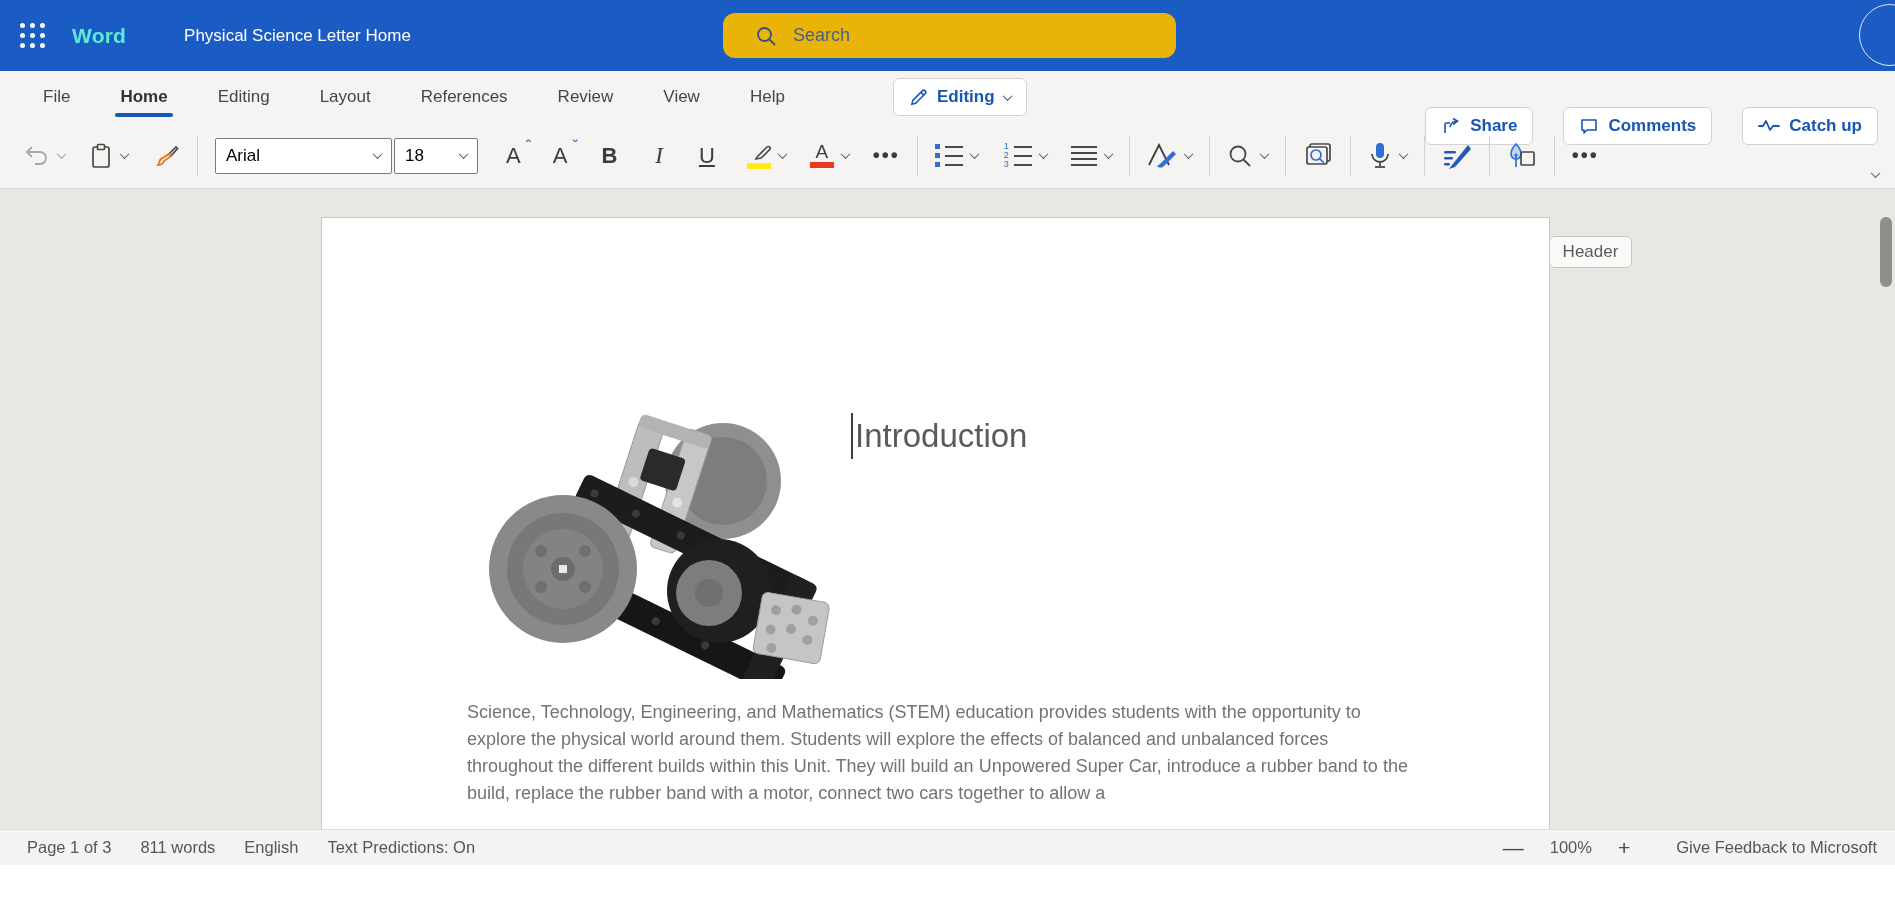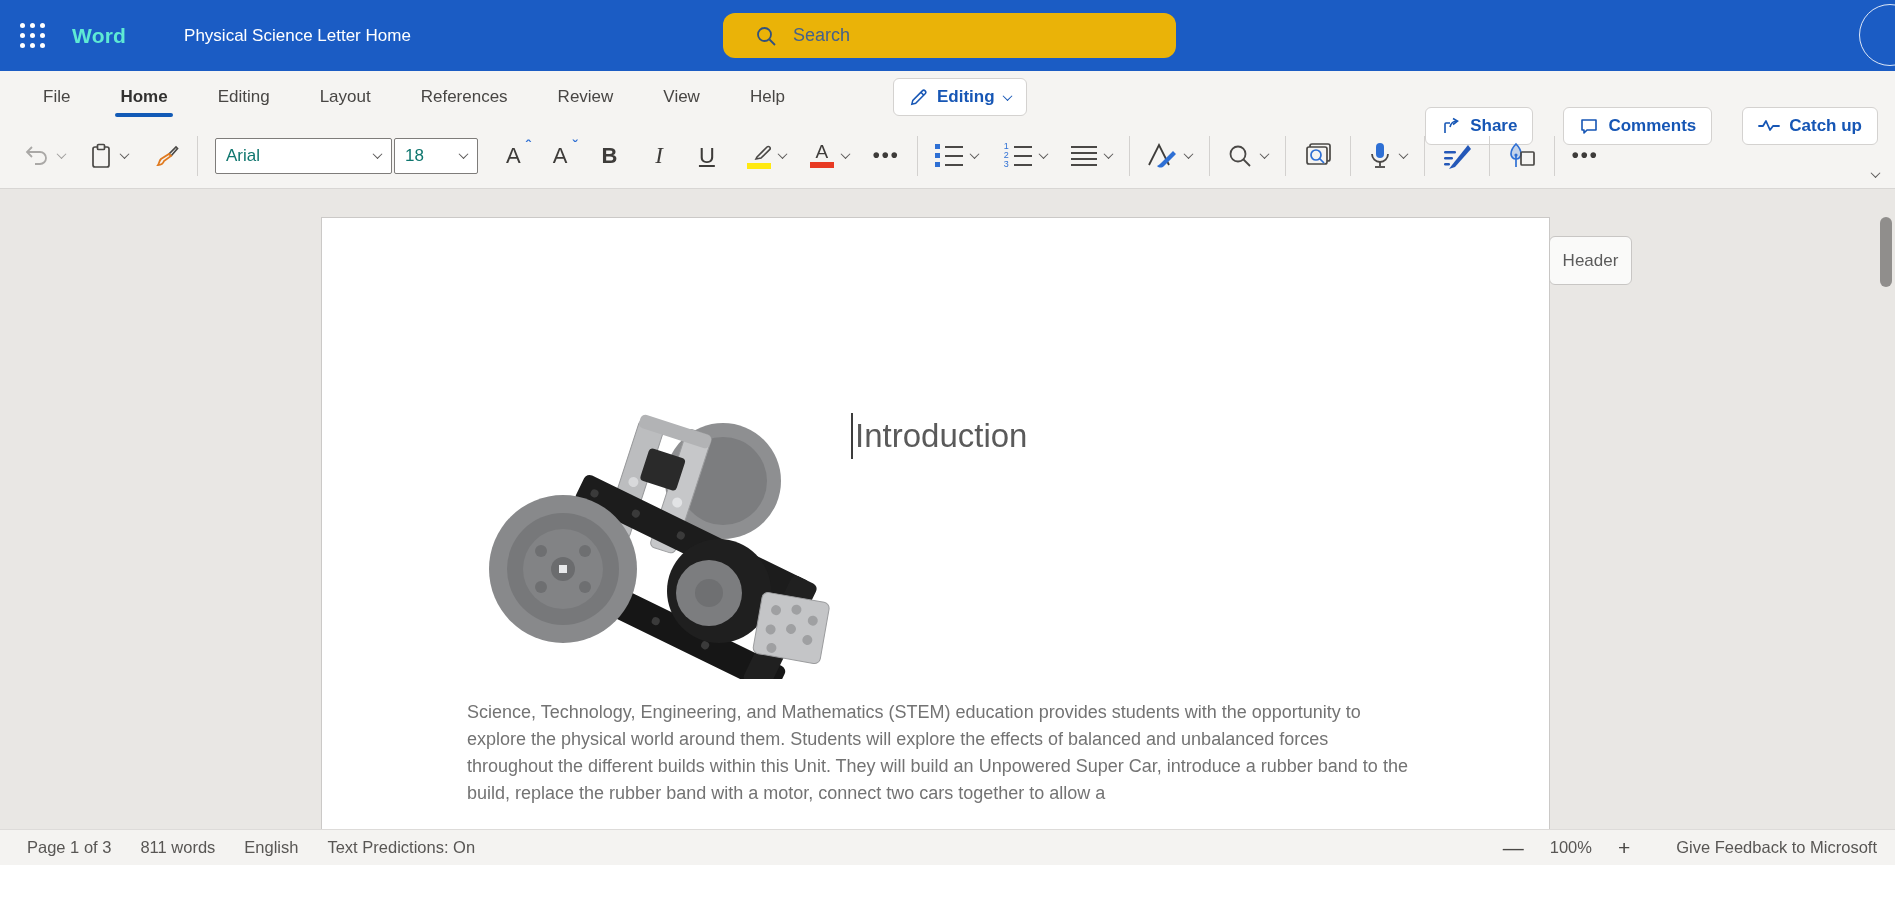--- a/index.html
+++ b/index.html
@@ -29,21 +29,21 @@
   .editing-btn { position:absolute; left:893px; top:7px; }
   .right-actions { position:absolute; right:17px; top:7px; display:flex; gap:30px;margin-top:29px; }
   .chv { display:inline-block; width:7px; height:7px; border-right:1.7px solid #5a5857; border-bottom:1.7px solid #5a5857; transform:rotate(45deg) translate(-1px,-1px); }
   .chv.blue { border-color:#1656b5; }
 
   
   .ribbon { position:relative; height:65px; display:flex; align-items:center; padding-left:24px; }
   .ricon { display:inline-flex; align-items:center; cursor:pointer; color:#3e3c3a; }
   .ricon .chv { margin-left:8px; }
   .rdiv { width:1px; height:40px; background:#d3d1cf; margin:0 17px; flex:0 0 auto; }
-  .combo { background:#fff; border:1px solid #7e7c7a; border-radius:2px; height:36px; display:flex; align-items:center; padding:0 10px; font-size:17px; color:#0f766e; cursor:pointer; }
+  .combo { background:#fff; border:1px solid #7e7c7a; border-radius:2px; height:36px; display:flex; align-items:center; padding:0 10px; font-size:17px; color:#000000; cursor:pointer; }
   .combo .chv { margin-left:auto; }
   .combo.fontname { width:177px; }
   .combo.fontsize { width:84px; margin-left:2px; }
   .glyphA { font-size:22px; color:#3e3c3a; position:relative; line-height:1; }
   .glyphA .mark { position:absolute; top:-7px; right:-10px; font-size:15px; color:#2e6fd4; font-weight:bold; }
   .bold-g { font-weight:bold; font-size:22px; }
   .italic-g { font-family:"Liberation Serif",serif; font-style:italic; font-size:23px; }
   .under-g { text-decoration:underline; font-size:22px; }
   .colorbar { display:flex; flex-direction:column; align-items:center; }
   .colorbar .bar { width:24px; height:6px; margin-top:2px; }
@@ -53,21 +53,21 @@
   .listicon .sq { width:5px; height:5px; background:#2e6fd4; }
   .listicon .num { width:7px; font-size:9px; color:#2e6fd4; line-height:5px; text-align:right; }
   .listicon .ln { width:18px; height:2px; background:#4a4846; }
   .alignicon { display:flex; flex-direction:column; gap:4px; }
   .alignicon .ln { width:26px; height:2px; background:#4a4846; }
   .collapse-chv { position:absolute; right:16px; bottom:10px; }
 
   
   .docarea { position:absolute; left:0; top:189px; width:100%; height:674px; background:#e9e7e4; overflow:hidden; }
   .page { position:absolute; left:321px; top:28px; width:1229px; height:760px; background:#fff; border:1px solid #cbc9c7; }
-  .header-tab { position:absolute; left:1549px; top:47px; width:83px; height:49px; background:#fafaf9; border:1px solid #c8c6c4; border-radius:6px; display:flex; align-items:center; justify-content:center; font-size:17px; color:#5b5b5b; cursor:pointer; }
+  .header-tab { position:absolute; left:1549px; top:47px; width:83px; height:32px; background:#fafaf9; border:1px solid #c8c6c4; border-radius:6px; display:flex; align-items:center; justify-content:center; font-size:17px; color:#5b5b5b; cursor:pointer; }
   .vscroll { position:absolute; right:3px; top:28px; width:12px; height:70px; background:#908e8c; border-radius:6px; cursor:pointer; }
   .doc-img { position:absolute; left:471px; top:212px; width:374px; height:278px; cursor:pointer; }
   .heading { position:absolute; left:851px; top:224px; font-size:33px; color:#5a5a5a; display:flex; align-items:center; }
   .caret { display:inline-block; width:2px; height:46px; background:#3c3c3c; margin-right:2px; }
   .bodytext { position:absolute; left:467px; top:510px; width:948px; font-size:18px; line-height:27px; color:#737373; }
 
   
   .statusbar { position:absolute; left:0; top:829px; width:100%; height:36px; background:#f4f3f1; border-top:1px solid #dddbd9; display:flex; align-items:center; font-size:16.5px; color:#585654; }
   .statusbar .left { display:flex; gap:29px; margin-left:27px; }
   .statusbar .right { margin-left:auto; display:flex; align-items:center; gap:26px; margin-right:18px; }

